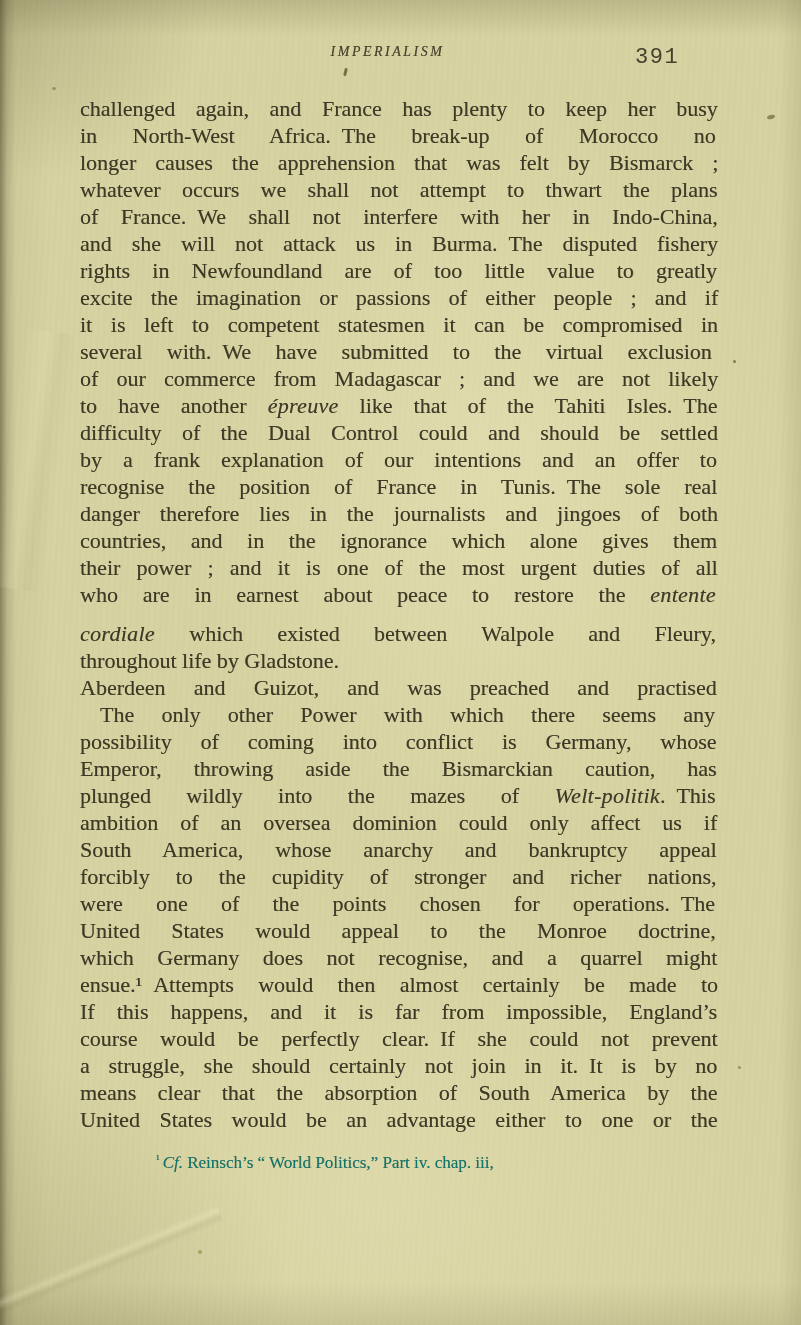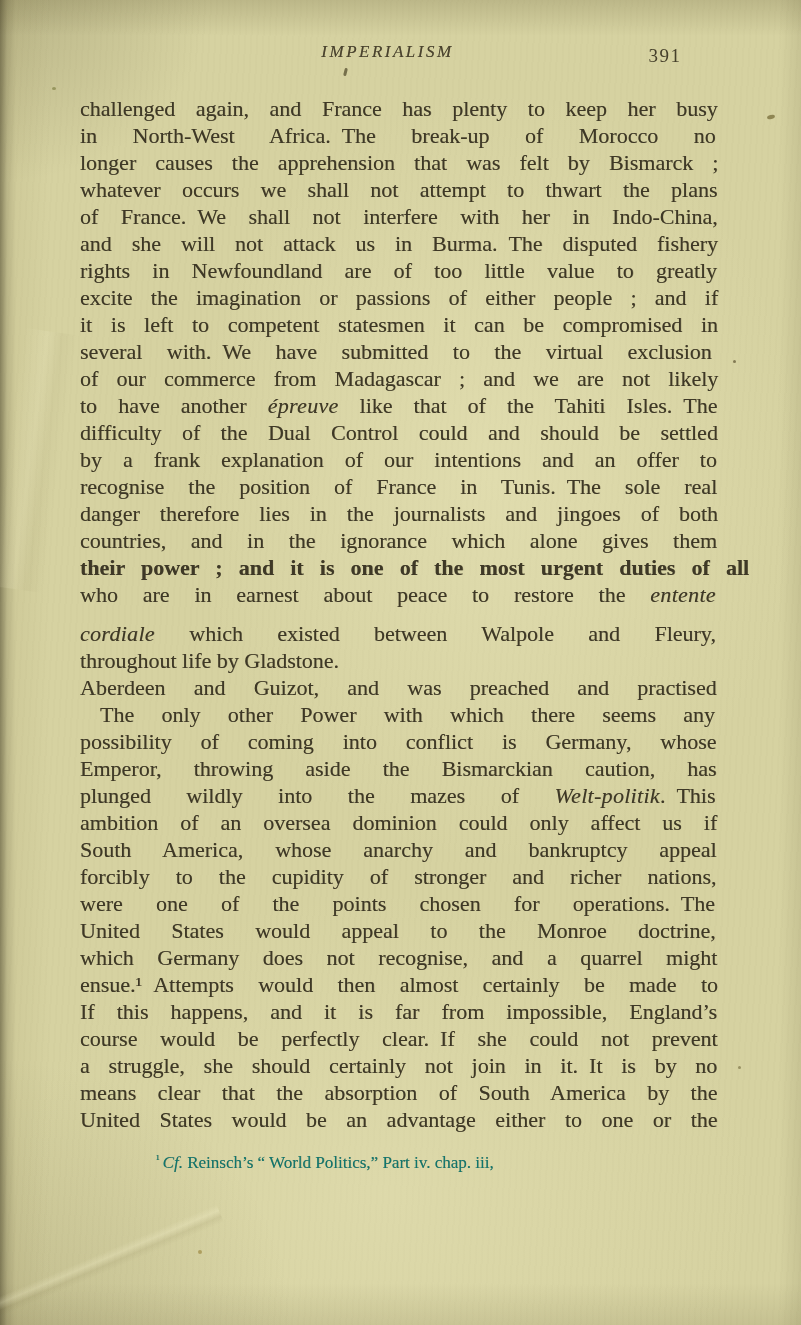--- a/index.html
+++ b/index.html
@@ -25,27 +25,27 @@
       radial-gradient(ellipse 430px 540px at 62% 36%, rgba(238,234,192,0.42), rgba(238,234,192,0) 72%),
       radial-gradient(ellipse 520px 420px at 48% 90%, rgba(234,230,187,0.36), rgba(234,230,187,0) 72%),
       
       repeating-linear-gradient(93deg, rgba(120,110,70,0.025) 0 2px, rgba(0,0,0,0) 2px 6px);
   }
   .running-header {
     position: absolute; left: 80px; top: 42px; width: 615px;
     text-align: center;
   }
   .running-header .title {
-    font-style: italic; font-size: 17px; letter-spacing: 2.5px;
+    font-style: italic; font-size: 14px; letter-spacing: 2.5px;
     color: #4a432e;
     text-shadow: 0 0 0.6px rgba(74,67,46,0.6);
   }
   .pagenum {
     position: absolute; top: 45px; left: 635px; width: 60px;
-    text-align: center; font-size: 19px; letter-spacing: 1.5px; color: #46402b;
+    text-align: left; font-size: 22px; letter-spacing: 1.5px; color: #46402b; font-family: Liberation Mono, monospace;
   }
   .body-text {
     position: absolute; left: 80px; top: 95px; width: 615px;
     font-size: 22px; line-height: 27px;
     text-shadow: 0.3px 0.3px 0.5px rgba(58,52,32,0.45);
   }
   .line { height: 27px; white-space: nowrap; }
   .line.indent { padding-left: 20px; }
   .line i { letter-spacing: 0.3px; }
   .footnote {
@@ -99,21 +99,21 @@
     <div class="line" style="word-spacing: 12.7469px;"><span class="ln">excite the imagination or passions of either people ; and if</span></div>
     <div class="line" style="word-spacing: 13.0953px;"><span class="ln">it is left to competent statesmen it can be compromised in</span></div>
     <div class="line" style="word-spacing: 18.9509px;"><span class="ln">several with. We have submitted to the virtual exclusion</span></div>
     <div class="line" style="word-spacing: 12.6359px;"><span class="ln">of our commerce from Madagascar ; and we are not likely</span></div>
     <div class="line" style="word-spacing: 15.5208px;"><span class="ln">to have another <i>épreuve</i> like that of the Tahiti Isles. The</span></div>
     <div class="line" style="word-spacing: 14.9132px;"><span class="ln">difficulty of the Dual Control could and should be settled</span></div>
     <div class="line" style="word-spacing: 15.4688px;"><span class="ln">by a frank explanation of our intentions and an offer to</span></div>
     <div class="line" style="word-spacing: 18.4785px;"><span class="ln">recognise the position of France in Tunis. The sole real</span></div>
     <div class="line" style="word-spacing: 14.4861px;"><span class="ln">danger therefore lies in the journalists and jingoes of both</span></div>
     <div class="line" style="word-spacing: 19.0684px;"><span class="ln">countries, and in the ignorance which alone gives them</span></div>
-    <div class="line" style="word-spacing: 10.5938px; font-weight: bold;"><span class="ln">their power ; and it is one of the most urgent duties of all</span></div>
+    <div class="line" style="word-spacing: 10.5938px;"><span class="ln">their power ; and it is one of the most urgent duties of all</span></div>
     <div class="line" style="word-spacing: 19.316px;"><span class="ln">who are in earnest about peace to restore the <i>entente</i></span></div>
     <div class="line" style="word-spacing: 28.8359px; margin-top: 12px;"><span class="ln"><i>cordiale</i> which existed between Walpole and Fleury,</span></div>
     <div class="line no-just"><span class="ln">throughout life by Gladstone.</span></div>
     <div class="line" style="word-spacing: 22.7165px;"><span class="ln">Aberdeen and Guizot, and was preached and practised</span></div>
     <div class="line indent" style="word-spacing: 21.7422px;"><span class="ln">The only other Power with which there seems any</span></div>
     <div class="line" style="word-spacing: 23.3929px;"><span class="ln">possibility of coming into conflict is Germany, whose</span></div>
     <div class="line" style="word-spacing: 26.6328px;"><span class="ln">Emperor, throwing aside the Bismarckian caution, has</span></div>
     <div class="line" style="word-spacing: 29.9948px;"><span class="ln">plunged wildly into the mazes of <i>Welt-politik</i>. This</span></div>
     <div class="line" style="word-spacing: 16.4722px;"><span class="ln">ambition of an oversea dominion could only affect us if</span></div>
     <div class="line" style="word-spacing: 26.3984px;"><span class="ln">South America, whose anarchy and bankruptcy appeal</span></div>

